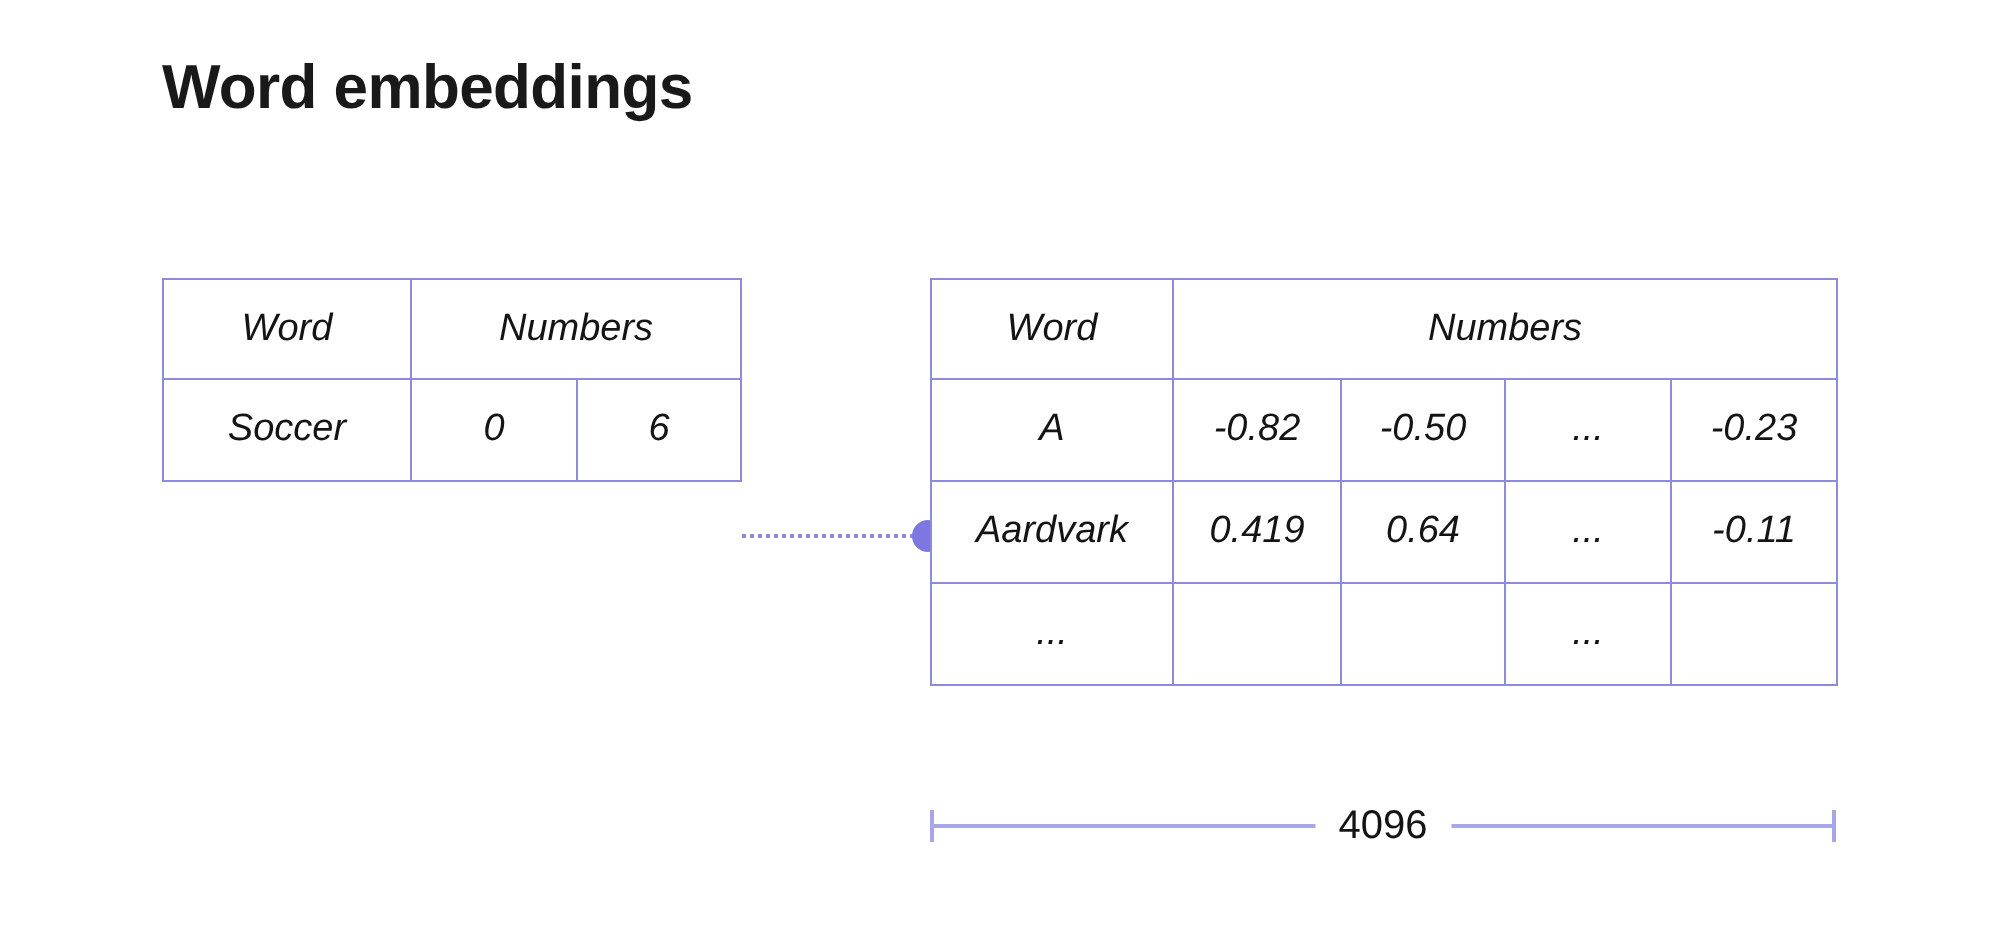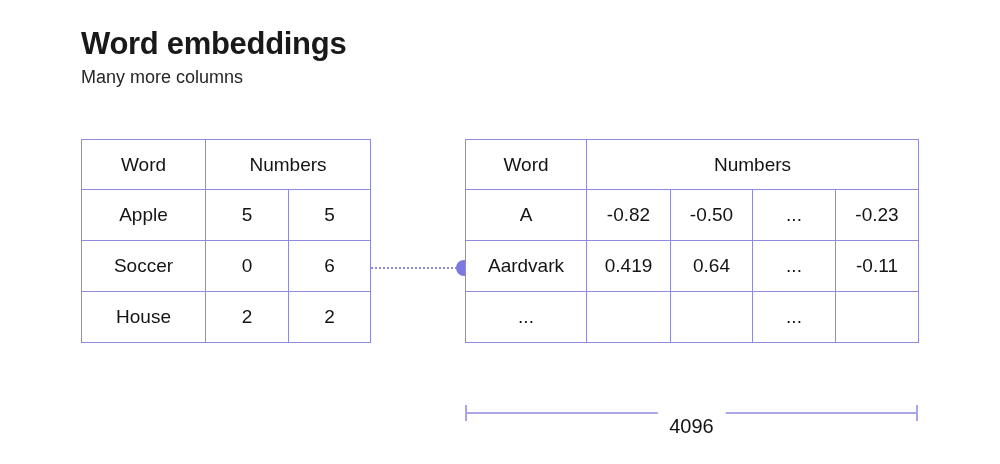--- a/index.html
+++ b/index.html
@@ -53,20 +53,21 @@
     background: #ffffff;
   }
   .grid-table td,
   .grid-table th {
     border: 1px solid #8e8ae0;
     text-align: center;
     vertical-align: middle;
     font-weight: 400;
     color: #141414;
     padding: 0;
+    font-style: italic;
   }
   .grid-table th {
     font-size: 19px;
     height: 49px;
   }
   .grid-table td {
     font-size: 19px;
     height: 50px;
   }
   .cell-word {
@@ -154,60 +155,48 @@
   .dim-label {
     position: absolute;
     left: 50%;
     top: 0px;
     transform: translateX(-50%);
     background: #ffffff;
     padding: 0 12px;
     font-size: 20px;
     color: #141414;
     line-height: 30px;
-    margin-top: 13px;
   }
 </style>
 </head>
 <body>
 
 <div class="stage">
 
   <div class="heading">
     <h1 class="title">Word embeddings</h1>
-    <p class="subtitle">Many more columns</p>
   </div>
 
   <table class="grid-table" id="table-left">
     <colgroup>
       <col class="col-word">
       <col class="col-n1">
       <col class="col-n2">
     </colgroup>
     <thead>
       <tr>
         <th>Word</th>
         <th colspan="2">Numbers</th>
       </tr>
     </thead>
     <tbody>
       <tr>
-        <td class="cell-word">Apple</td>
-        <td>5</td>
-        <td>5</td>
-      </tr>
-      <tr>
         <td class="cell-word">Soccer</td>
         <td>0</td>
         <td>6</td>
-      </tr>
-      <tr>
-        <td class="cell-word">House</td>
-        <td>2</td>
-        <td>2</td>
       </tr>
     </tbody>
   </table>
 
   <div class="connector">
     <div class="connector-line"></div>
     <div class="connector-dot"></div>
   </div>
 
   <table class="grid-table" id="table-right">

